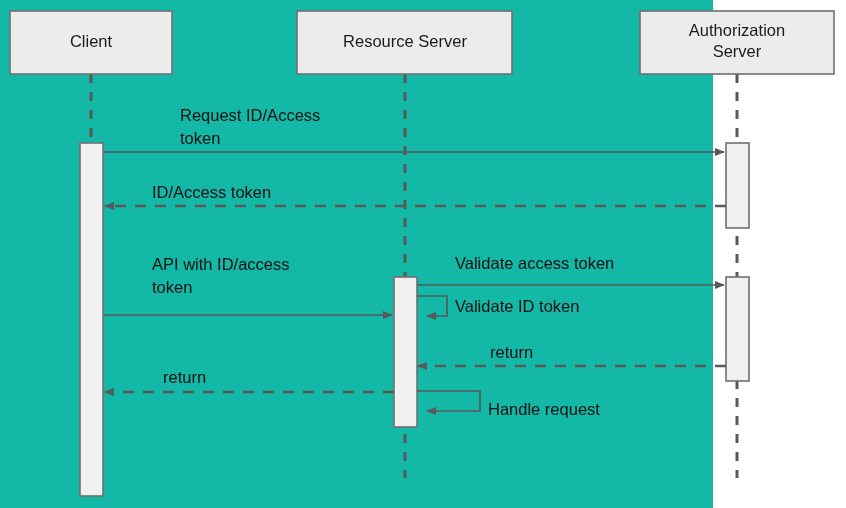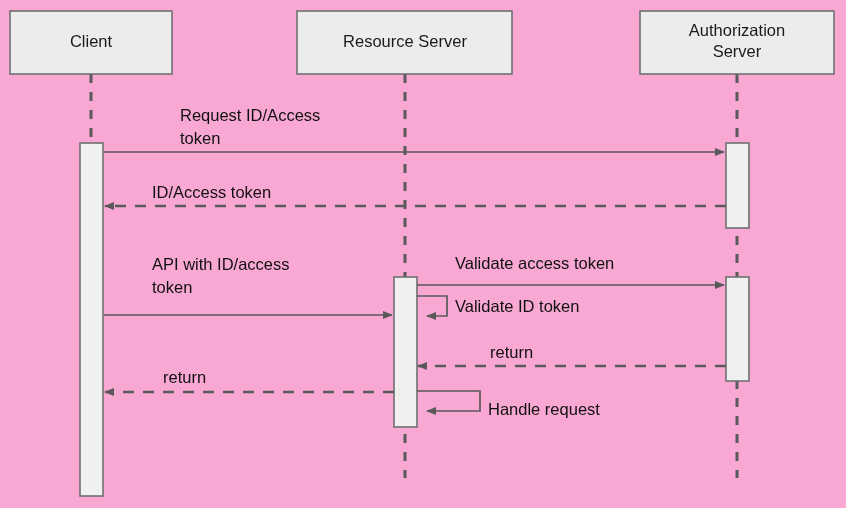--- a/index.html
+++ b/index.html
@@ -10,23 +10,23 @@
   }
   body {
     font-family: "Liberation Sans", sans-serif;
     width: 846px;
     height: 508px;
     overflow: hidden;
     position: relative;
   }
   #diagram-root {
     position: relative;
-    width: 846px;
+    width: 713px;
     height: 508px;
-    background: #f9a8d4;
+    background: #14b8a6;
   }
   svg.diagram-canvas {
     position: absolute;
     top: 0;
     left: 0;
     width: 846px;
     height: 508px;
     display: block;
   }
   .lifeline-title {

